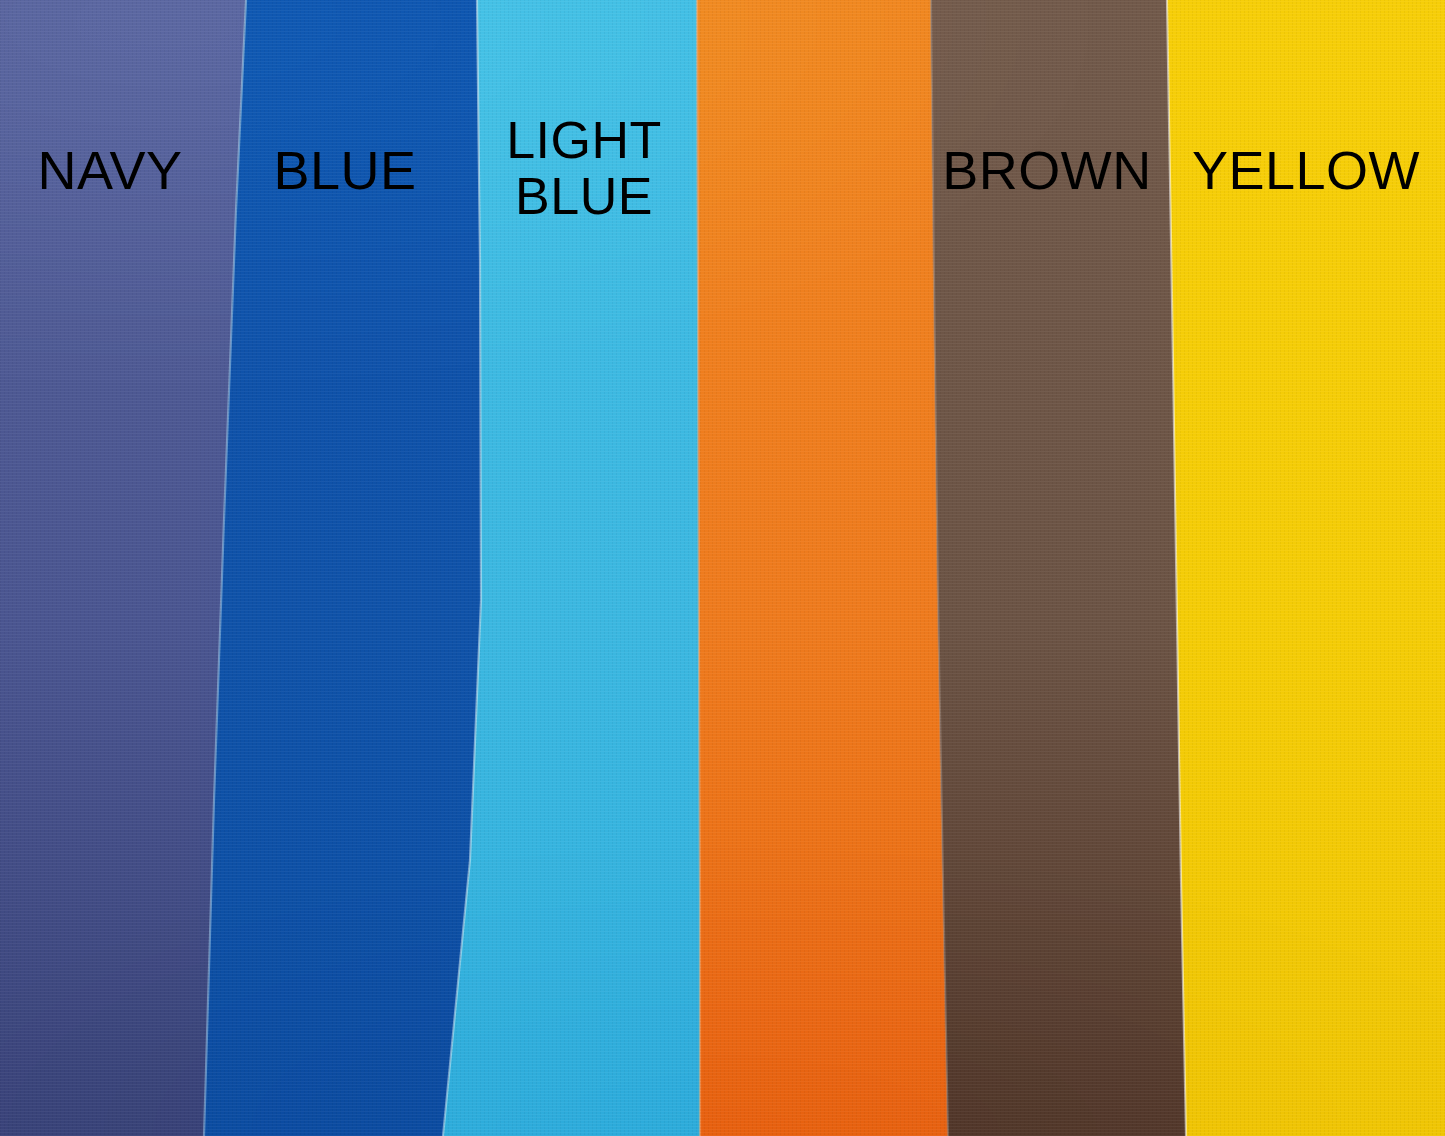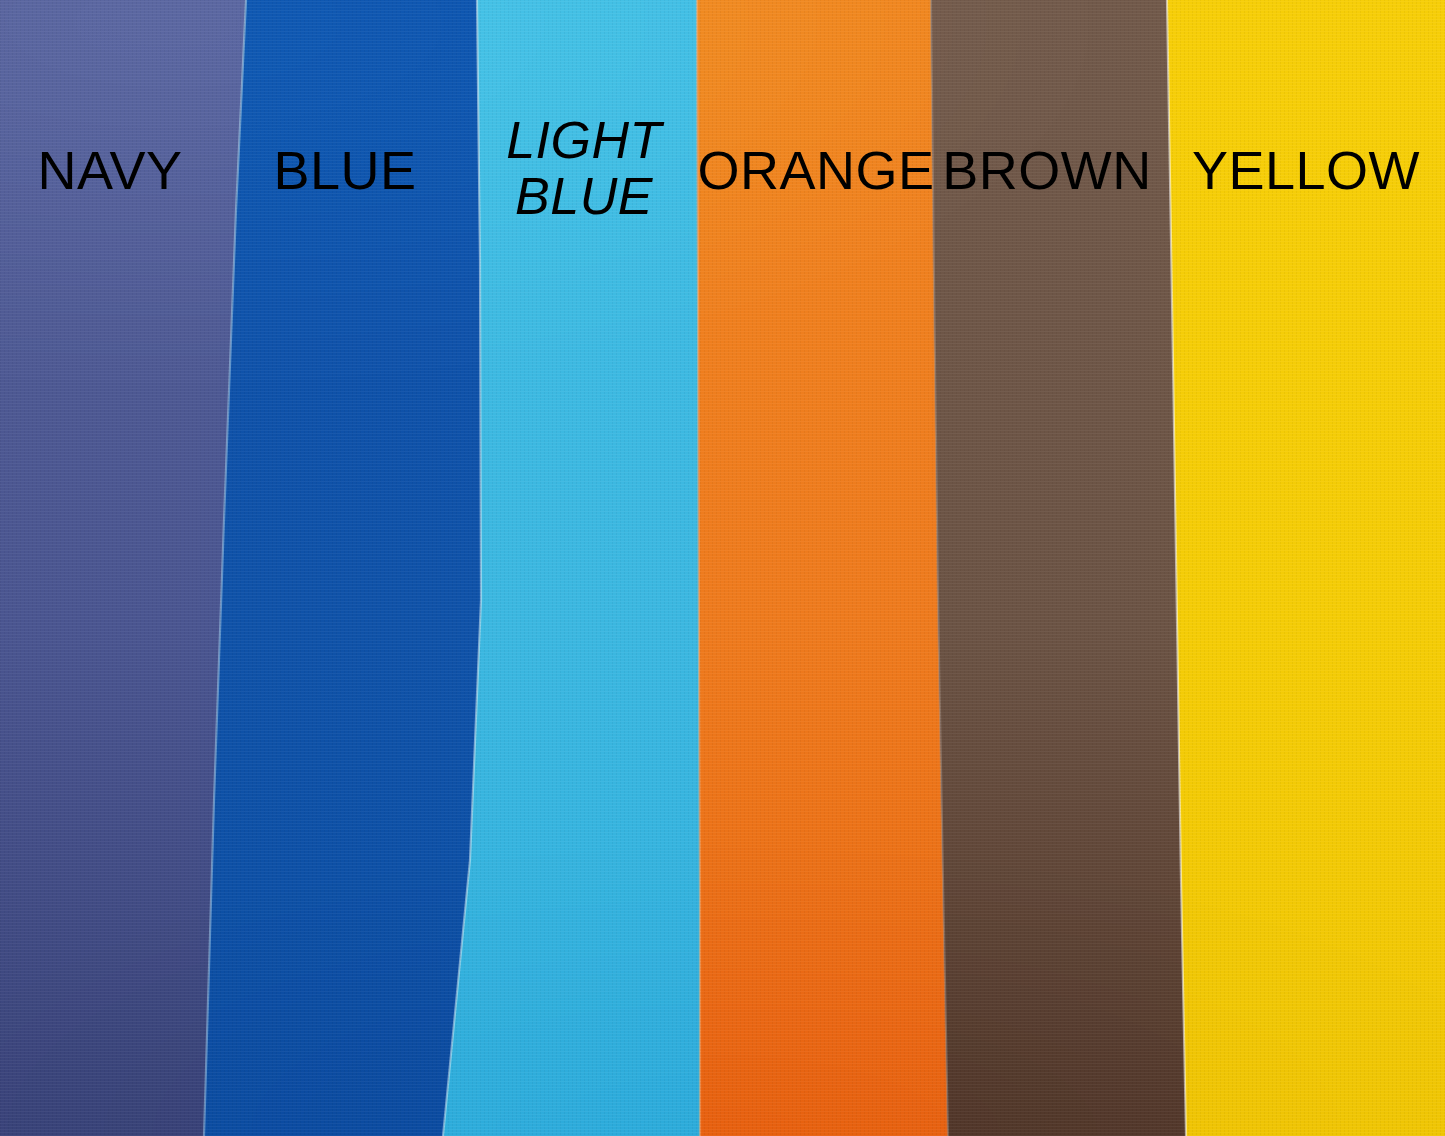--- a/index.html
+++ b/index.html
@@ -120,20 +120,19 @@
       <polygon points="1445,0 1445,1136 1186,1136 1181,880 1177,620 1172,300 1167,0" fill="url(#grad-yellow)"></polygon>
       <polyline points="1167,0 1172,300 1177,620 1181,880 1186,1136" fill="none" stroke="#ffffff" stroke-width="2.2" opacity="0.55"></polyline>
     </svg>
 
   <div class="sheen"></div>
   <div class="grain"></div>
 
   <div class="label-layer" id="label-layer">
       <div class="swatch-label" style="left: 110px; top: 142px;">NAVY</div>
       <div class="swatch-label" style="left: 345px; top: 142px;">BLUE</div>
-      <div class="swatch-label two-line" style="left: 584px; top: 112px; font-style: italic;">LIGHT
+      <div class="swatch-label two-line" style="left: 584px; top: 112px;">LIGHT
 BLUE</div>
-      <div class="swatch-label" style="left: 816px; top: 142px;">ORANGE</div>
       <div class="swatch-label" style="left: 1306px; top: 142px;">YELLOW</div>
       <div class="swatch-label" style="left: 1047px; top: 142px;">BROWN</div>
     </div>
 
 </div>
 
 </body></html>

